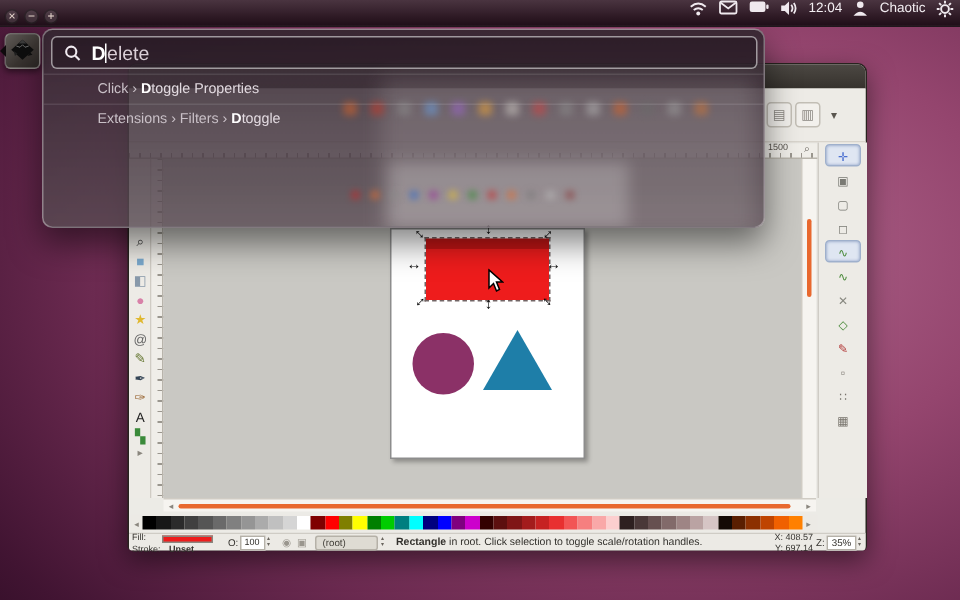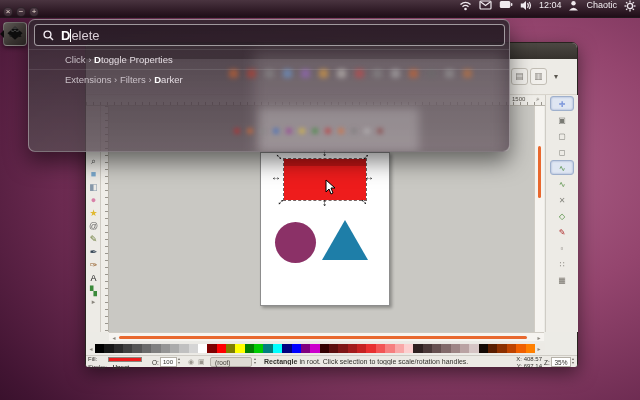--- a/index.html
+++ b/index.html
@@ -316,21 +316,21 @@
       <circle cx="4.5" cy="4.5" r="3.4" fill="none" stroke="#f0eaf0" stroke-width="1.4"></circle>
       <line x1="7" y1="7" x2="10" y2="10" stroke="#f0eaf0" stroke-width="1.4"></line>
     </svg>
     <span id="hud-query"><b>D</b><span class="caret"></span><span>elete</span></span>
   </div>
   <div id="hud-results" class="abs">
       <div class="hud-row">
         <span class="pre">Click  ›  </span><b>D</b><span class="rest">toggle Properties</span>
       </div>
       <div class="hud-row">
-        <span class="pre">Extensions  ›  Filters  ›  </span><b>D</b><span class="rest">arker</span>
+        <span class="pre">Extensions  ›  Filters  ›  </span><b>D</b><span class="rest">toggle</span>
       </div>
   </div>
 </div>
 
 <div id="tile-arrow" class="abs"></div>
 <div id="launcher-tile" class="abs">
   <svg width="20" height="20" viewBox="0 0 24 24">
     <polygon points="12,3 21,11 12,19 3,11" fill="#0d0d0d"></polygon>
     <polygon points="12,3 15,6 9,6" fill="#3a3a3a"></polygon>
     <polygon points="5,12 8,14 6,16" fill="#1f1f1f"></polygon>

